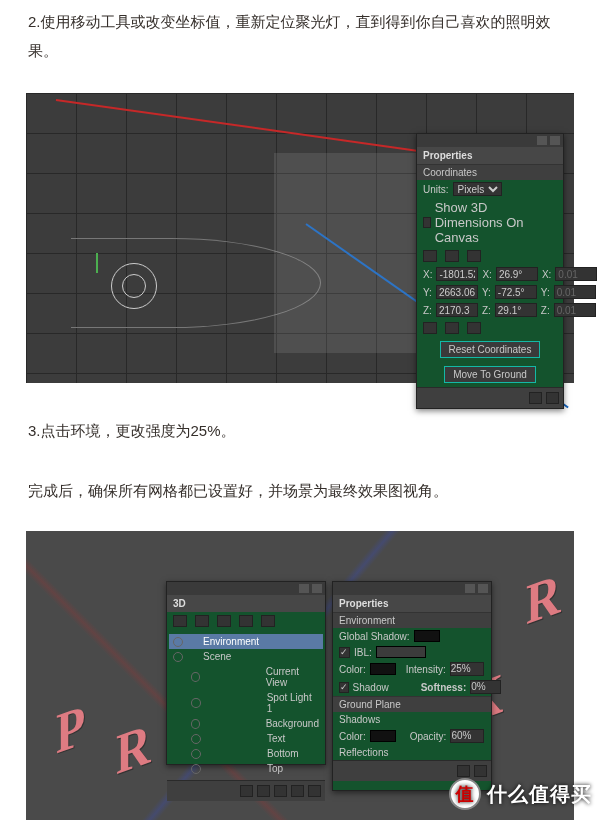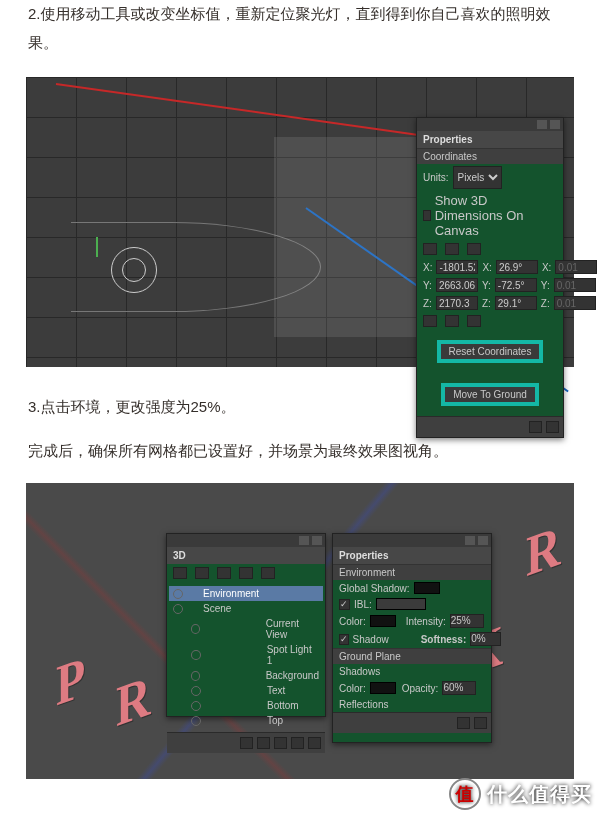--- a/index.html
+++ b/index.html
@@ -8,21 +8,21 @@
     width: 600px;
     height: 820px;
     background: #fff;
     font-family: "Microsoft YaHei", "PingFang SC", sans-serif;
     font-size: 15px;
     color: #352f2b;
     position: relative;
     overflow: hidden;
   }
   .step {
-    padding: 0 28px;
+    padding: 8px 28px;
     line-height: 1.9;
   }
   .step2 { margin-top: 0; }
 
   
   .shot {
     margin: 20px 26px;
     background: #3a3a3a;
     position: relative;
     font-size: 10px;
@@ -75,22 +75,22 @@
   .panel .bar span{ width:10px; height:9px; background:#555;}
   .panel .title { padding: 3px 6px; font-weight: bold; background:#474747; color:#ddd;}
   .panel .section { padding: 2px 6px; background:#3f3f3f; border-top:1px solid #333;}
   .panel .row { display:flex; align-items:center; gap:4px; padding:2px 6px;}
   .panel label{white-space:nowrap;}
   .panel input.num {
     width: 42px; height: 14px; background:#333; border:1px solid #222;
     color:#ccc; font-size:10px; padding:0 2px;
   }
   .panel input.num.dis { color:#666;}
-  .panel .btn { display:inline-block; padding:2px 8px; background:#3a3a3a; border:4px solid #14b8a6; margin:8px 0; font-size:10px;}
-  .panel select.sel{ background:#333; color:#ccc; border:1px solid #222; font-size:10px; height:23px;}
+  .panel .btn { display:inline-block; padding:2px 8px; background:#3a3a3a; border:1px solid #14b8a6; margin:2px 0; font-size:10px;}
+  .panel select.sel{ background:#333; color:#ccc; border:1px solid #222; font-size:10px; height:14px;}
   .panel .iconrow{ display:flex; gap:8px; padding:3px 6px;}
   .panel .iconrow span{ width:14px; height:12px; background:#333; border:1px solid #222;}
   .panel .chk{ width:11px; height:11px; border:1px solid #222; background:#333; display:inline-block; vertical-align:middle;}
   .panel .chk.on::after{content:"✓"; color:#ccc; font-size:9px; position:relative; top:-2px;}
   .panel .foot{ display:flex; justify-content:flex-end; gap:4px; padding:4px; border-top:1px solid #2a2a2a; background:#3f3f3f;}
   .panel .foot span{ width:13px; height:12px; background:#333; border:1px solid #222;}
 
   .shot1 .coord-panel { right: 10px; top: 40px; width: 148px; }
 
   
@@ -315,21 +315,21 @@
       <label style="margin-left:28px;font-weight:bold;">Softness:</label>
       <span class="pct">0%</span>
     </div>
     <div class="section">Ground Plane</div>
     <div class="row">
         <label>Shadows</label>
       </div>
     <div class="row">
       <label>Color:</label>
       <span class="swatch"></span>
-      <label style="margin-left:2px;">Opacity:</label>
+      <label style="margin-left:10px;">Opacity:</label>
       <span class="pct">60%</span>
     </div>
     <div class="row">
         <label>Reflections</label>
       </div>
     <div class="foot">
         <span></span>
         <span></span>
       </div>
   </div>

